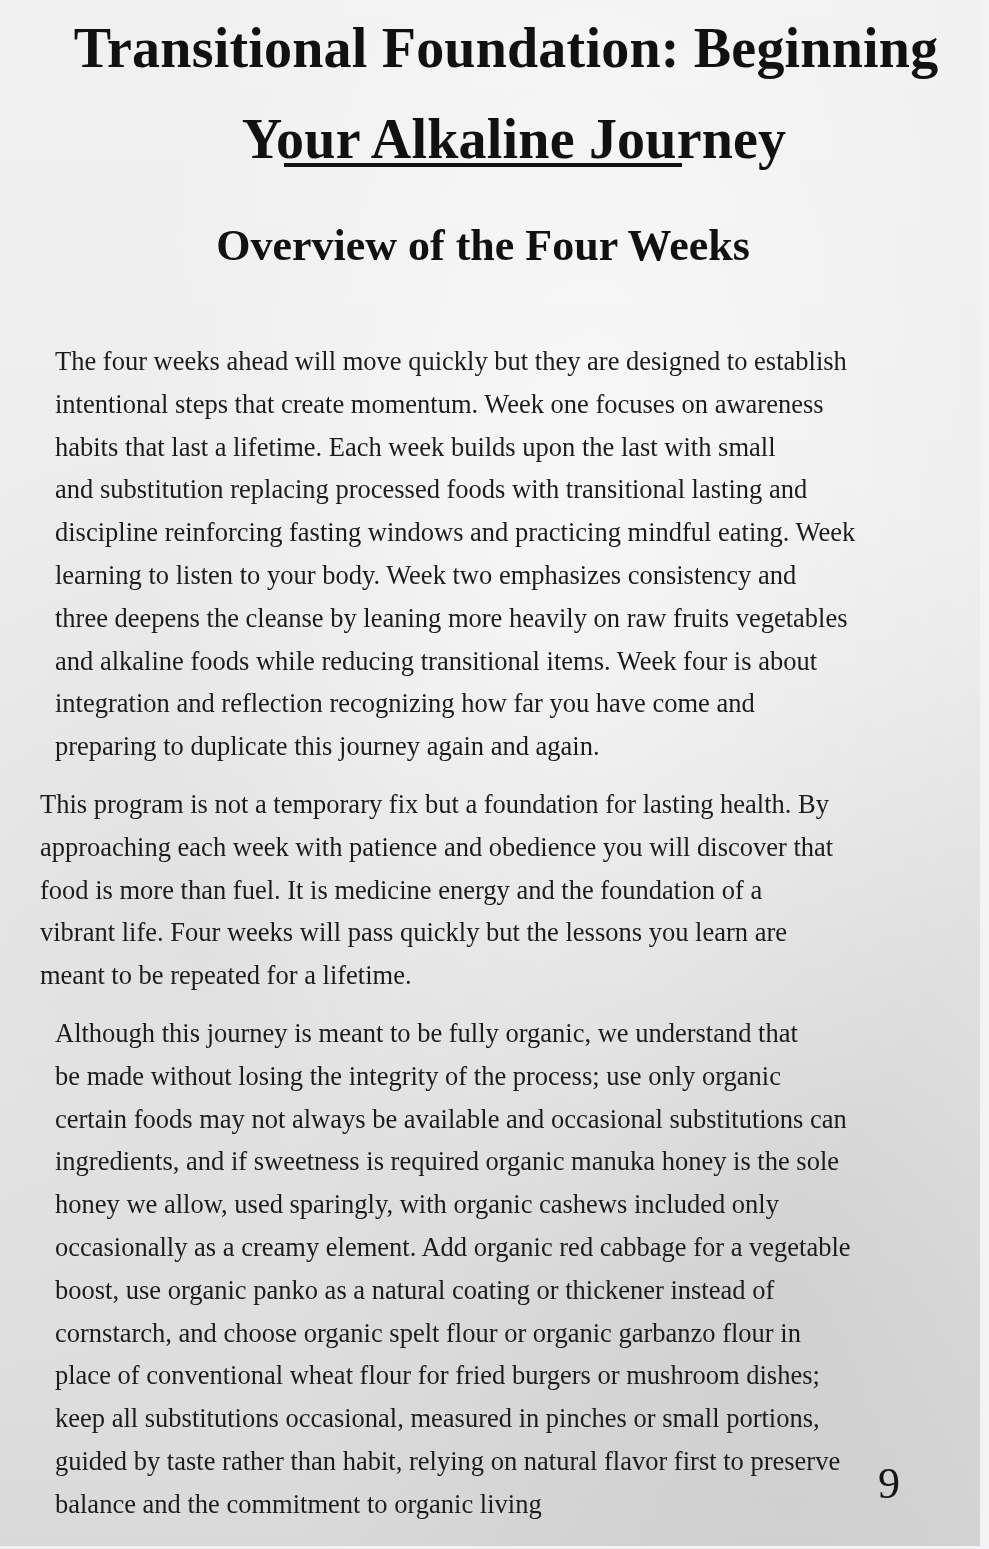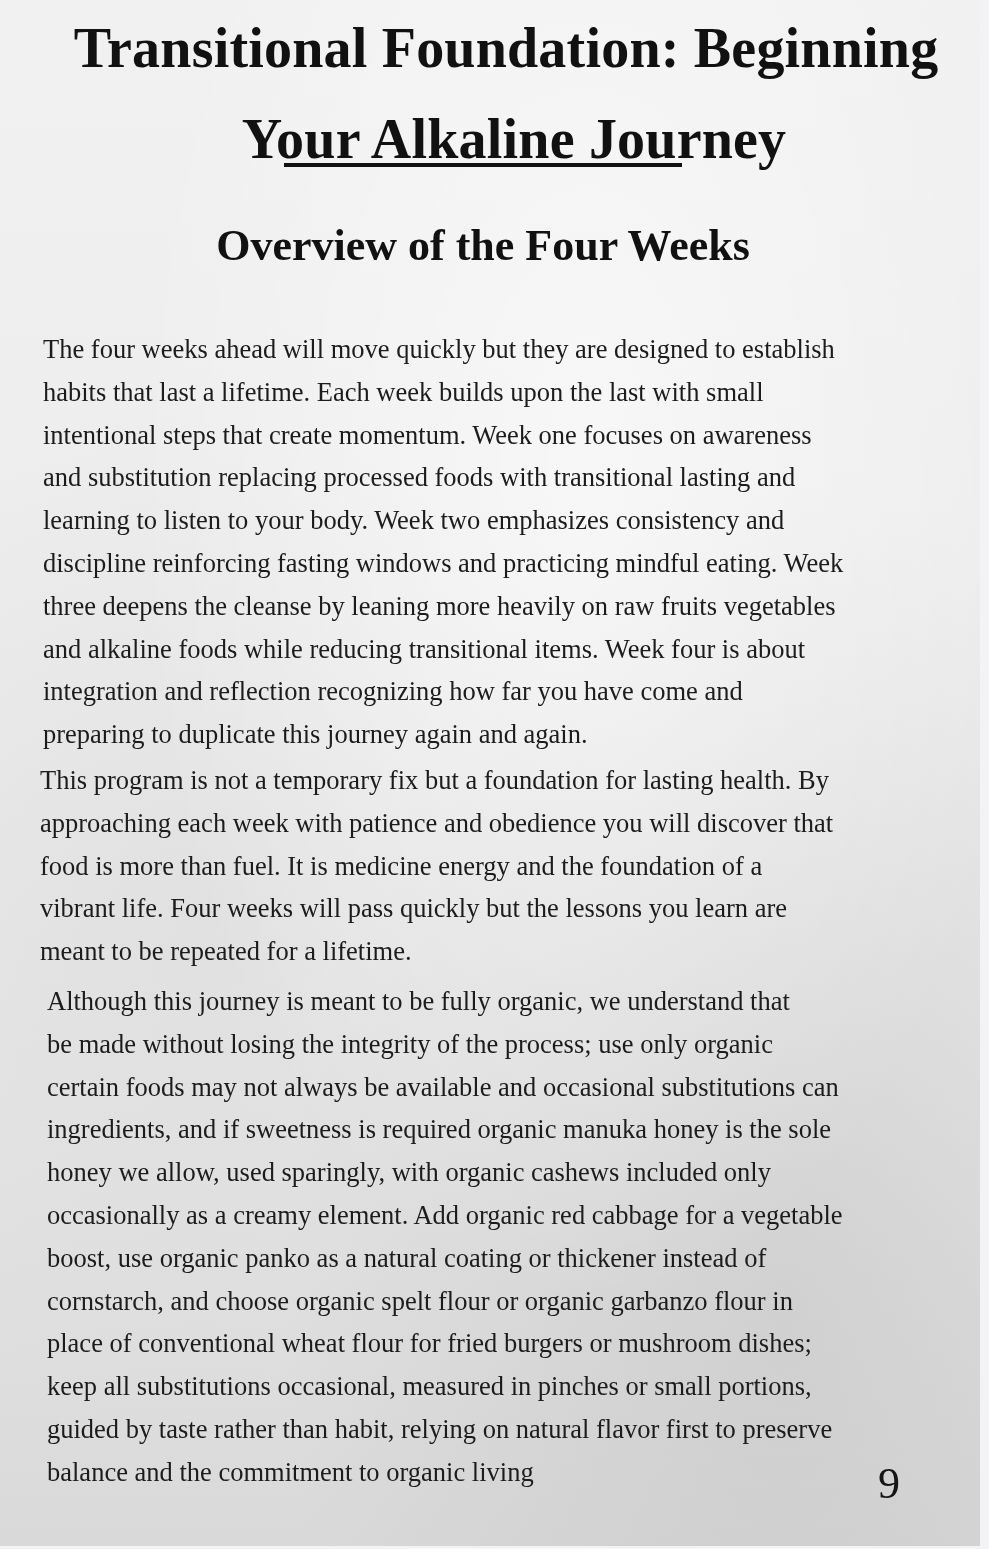--- a/index.html
+++ b/index.html
@@ -89,40 +89,40 @@
 
 <div class="page">
 
   <h1 class="title title-l1">Transitional Foundation: Beginning</h1>
   <h1 class="title title-l2">Your Alkaline Journey</h1>
   <div class="title-rule"></div>
 
   <h2 class="subtitle">Overview of the Four Weeks</h2>
 
   <div class="body-text">
-    <p style="margin:3px">
+    <p style="margin:15px">
       <span class="line">The four weeks ahead will move quickly but they are designed to establish</span>
+      <span class="line">intentional steps that create momentum. Week one focuses on awareness</span>
       <span class="line">habits that last a lifetime. Each week builds upon the last with small</span>
-      <span class="line">intentional steps that create momentum. Week one focuses on awareness</span>
       <span class="line">and substitution replacing processed foods with transitional lasting and</span>
+      <span class="line">discipline reinforcing fasting windows and practicing mindful eating. Week</span>
       <span class="line">learning to listen to your body. Week two emphasizes consistency and</span>
-      <span class="line">discipline reinforcing fasting windows and practicing mindful eating. Week</span>
       <span class="line">three deepens the cleanse by leaning more heavily on raw fruits vegetables</span>
       <span class="line">and alkaline foods while reducing transitional items. Week four is about</span>
       <span class="line">integration and reflection recognizing how far you have come and</span>
       <span class="line">preparing to duplicate this journey again and again.</span>
     </p>
     <p style="margin:0">
       <span class="line">This program is not a temporary fix but a foundation for lasting health. By</span>
       <span class="line">approaching each week with patience and obedience you will discover that</span>
       <span class="line">food is more than fuel. It is medicine energy and the foundation of a</span>
       <span class="line">vibrant life. Four weeks will pass quickly but the lessons you learn are</span>
       <span class="line">meant to be repeated for a lifetime.</span>
     </p>
-    <p style="margin:7px">
+    <p style="margin:15px">
       <span class="line">Although this journey is meant to be fully organic, we understand that</span>
       <span class="line">be made without losing the integrity of the process; use only organic</span>
       <span class="line">certain foods may not always be available and occasional substitutions can</span>
       <span class="line">ingredients, and if sweetness is required organic manuka honey is the sole</span>
       <span class="line">honey we allow, used sparingly, with organic cashews included only</span>
       <span class="line">occasionally as a creamy element. Add organic red cabbage for a vegetable</span>
       <span class="line">boost, use organic panko as a natural coating or thickener instead of</span>
       <span class="line">cornstarch, and choose organic spelt flour or organic garbanzo flour in</span>
       <span class="line">place of conventional wheat flour for fried burgers or mushroom dishes;</span>
       <span class="line">keep all substitutions occasional, measured in pinches or small portions,</span>

